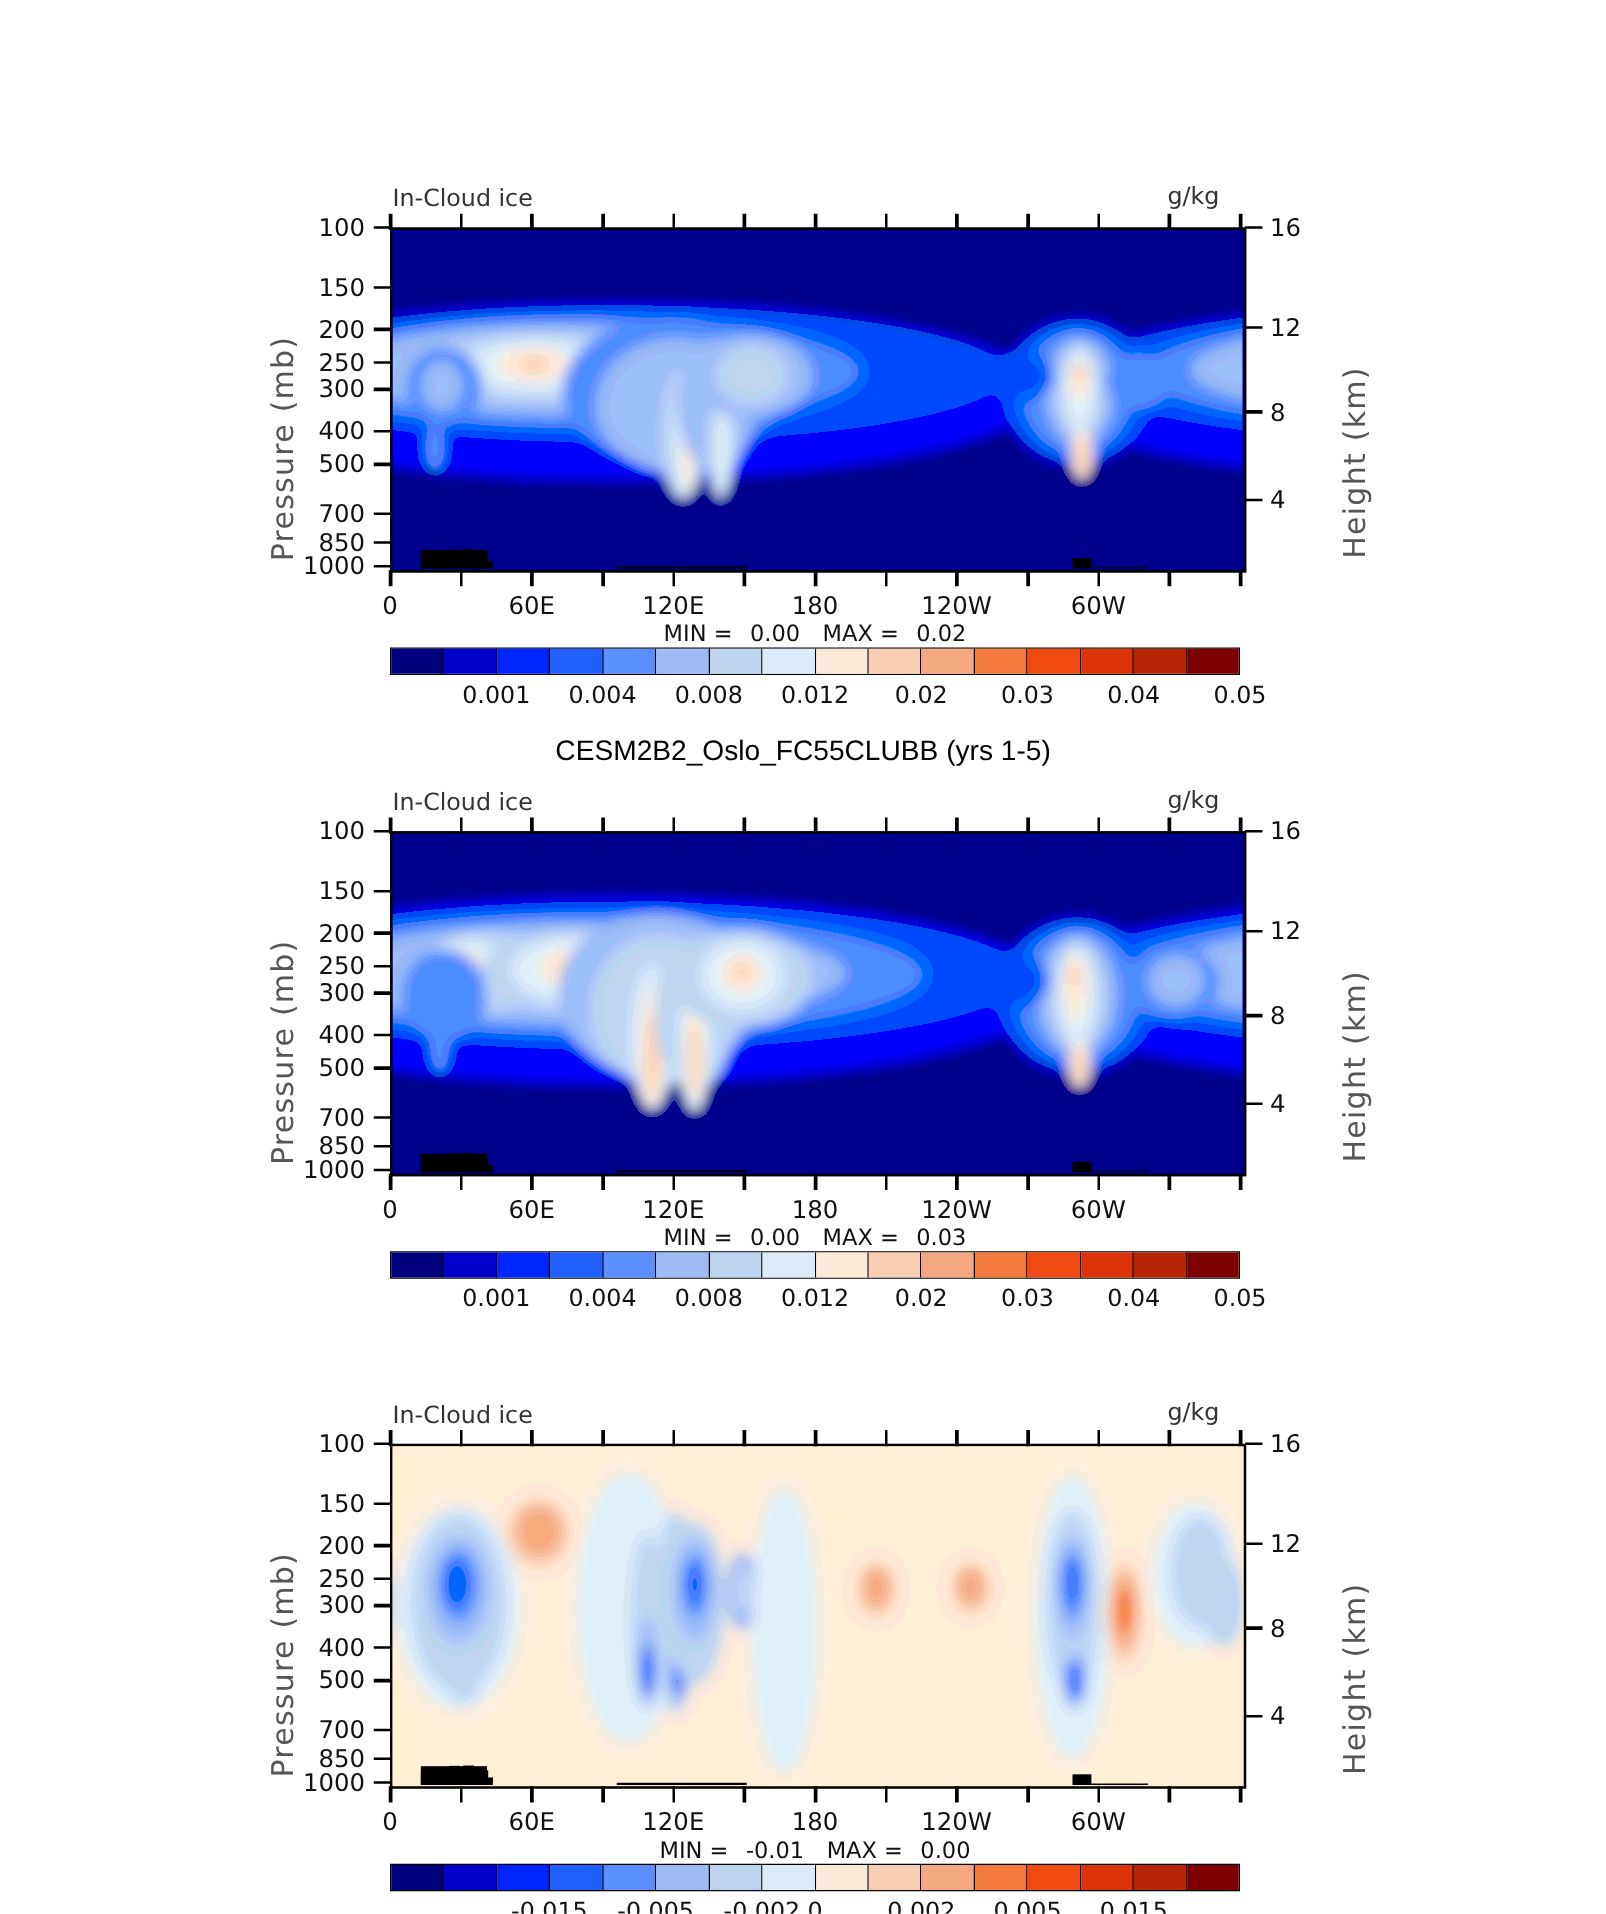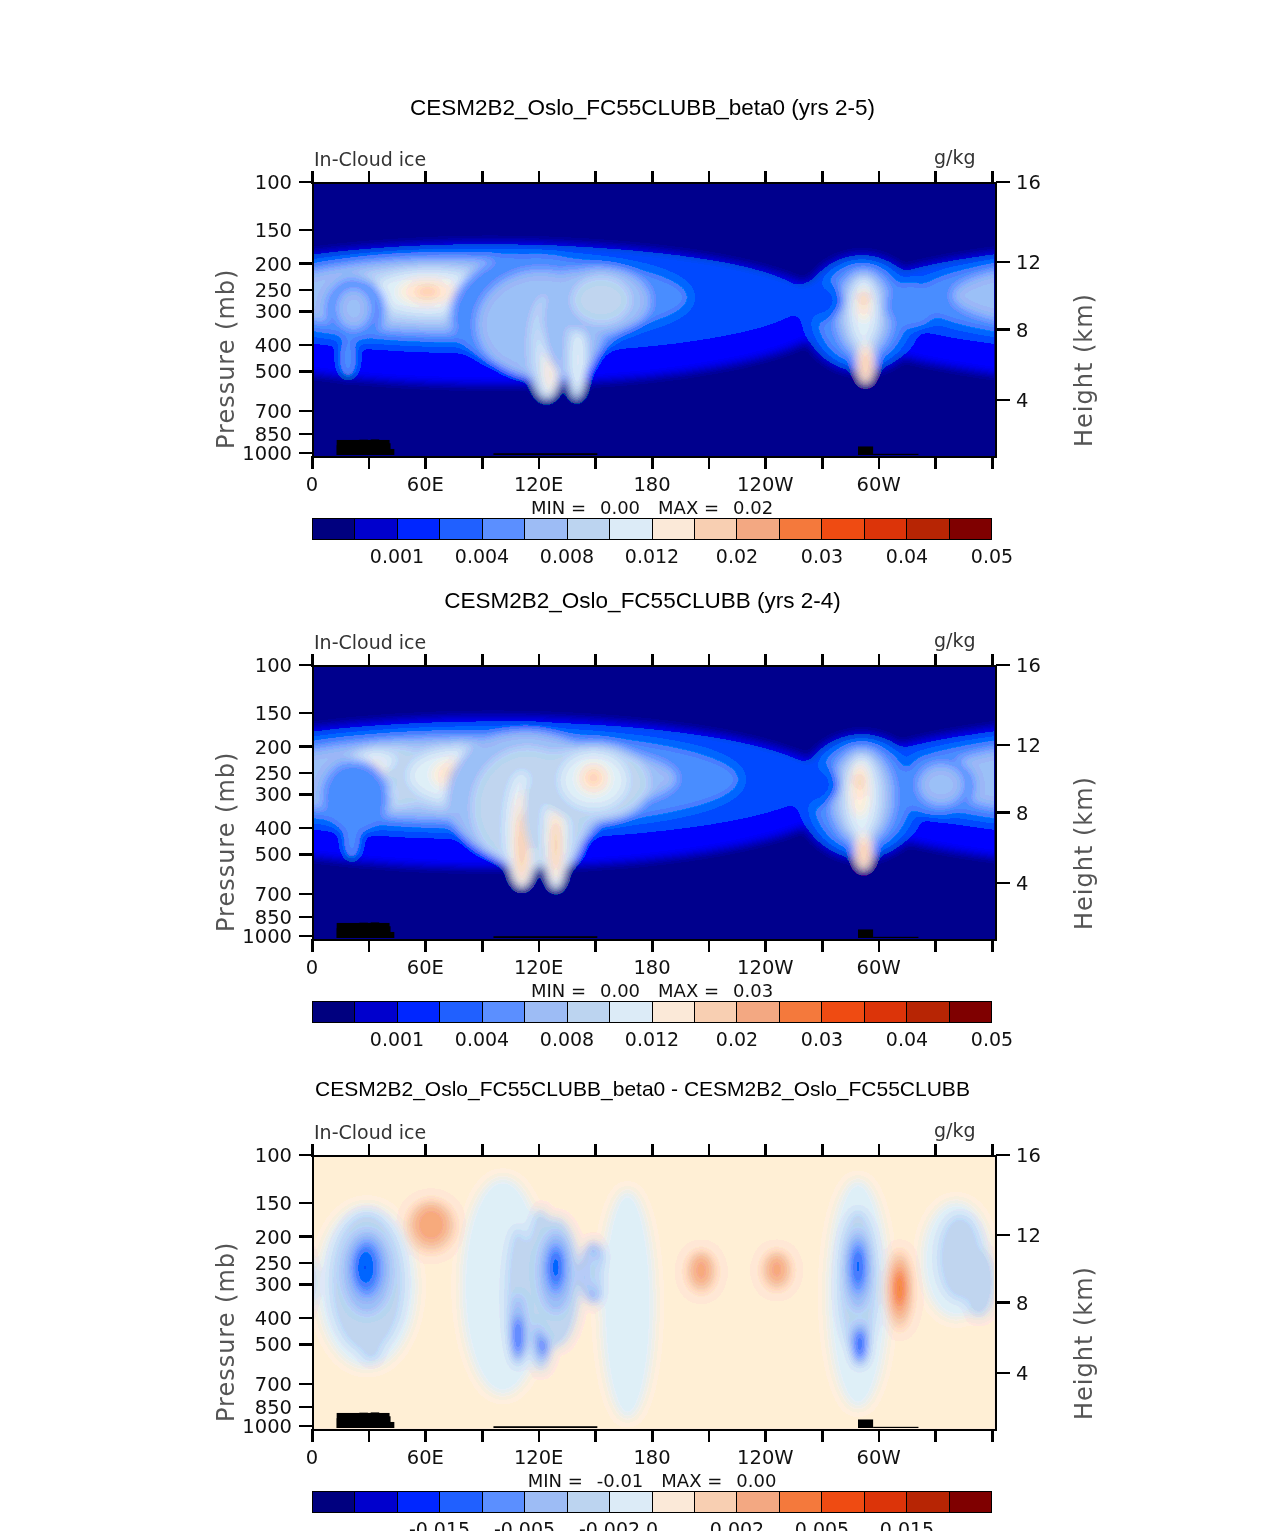--- a/index.html
+++ b/index.html
@@ -44,23 +44,21 @@
             border:2.5px solid #000;overflow:hidden;background:#00008f;}
   .cbbox{position:absolute;box-sizing:border-box;border:1.5px solid #000;
          display:flex;}
   .cbcell{flex:1 1 0;border-right:1px solid #000;}
   .cbcell:last-child{border-right:none;}
 </style>
 </head>
 <body>
 
 <div class="fig" id="fig">
-    <div class="ptitle" style="top: 95px;">CESM2B2_Oslo_FC55CLUBB_beta0 (yrs 2-5)</div>
-    <div class="ptitle" style="top: 588px;">CESM2B2_Oslo_FC55CLUBB (yrs 2-4)</div>
-    <div class="ptitle small" style="top: 1077px;">CESM2B2_Oslo_FC55CLUBB_beta0 - CESM2B2_Oslo_FC55CLUBB</div>
+    <div class="ptitle" style="top: 588px;">CESM2B2_Oslo_FC55CLUBB (yrs 1-5)</div>
     <div class="panelbox" style="left: 312px; top: 182px; width: 685px; height: 276px; background: rgb(0, 0, 143);">
       <svg width="680" height="271" viewBox="0 0 680 271" style="display: block;">
         <defs>
           <filter id="blur0" x="-25%" y="-25%" width="150%" height="150%">
             <feGaussianBlur stdDeviation="5"></feGaussianBlur>
             <feComponentTransfer>
               <feFuncR type="discrete" tableValues="0 .0667 .1333 .2 .2667 .3333 .4 .4667 .5333 .6 .6667 .7333 .8 .8667 .9333 1"></feFuncR>
               <feFuncG type="discrete" tableValues="0 .0667 .1333 .2 .2667 .3333 .4 .4667 .5333 .6 .6667 .7333 .8 .8667 .9333 1"></feFuncG>
               <feFuncB type="discrete" tableValues="0 .0667 .1333 .2 .2667 .3333 .4 .4667 .5333 .6 .6667 .7333 .8 .8667 .9333 1"></feFuncB>
             </feComponentTransfer>

